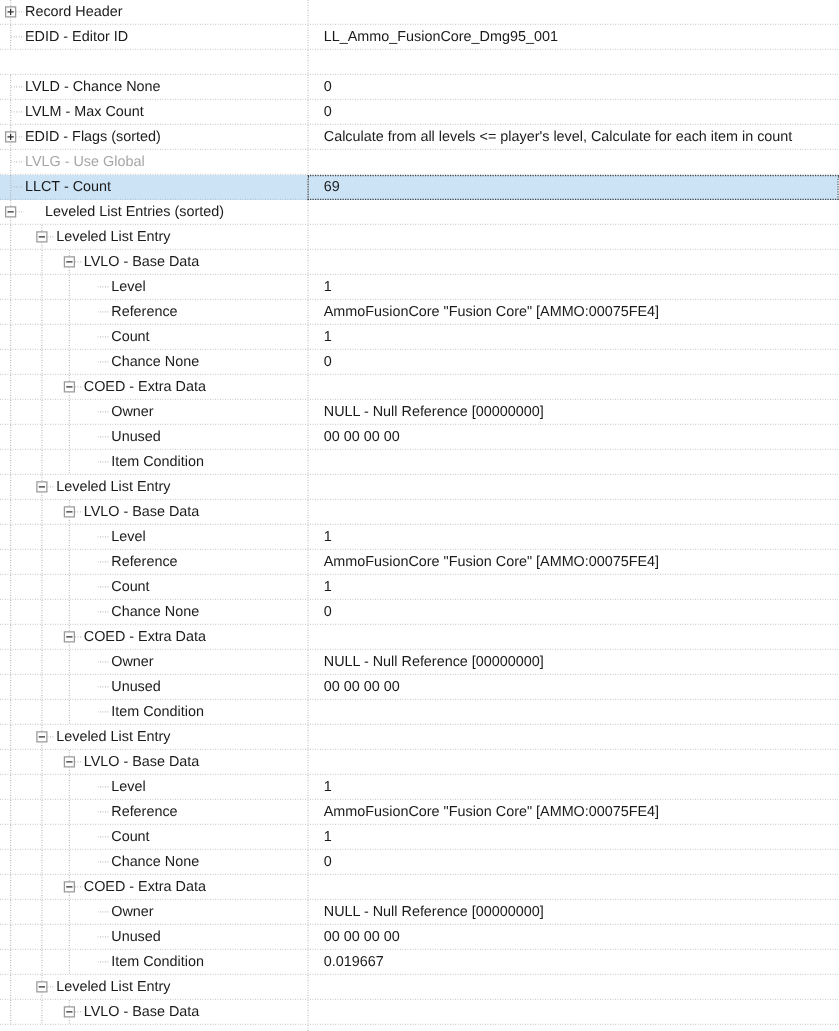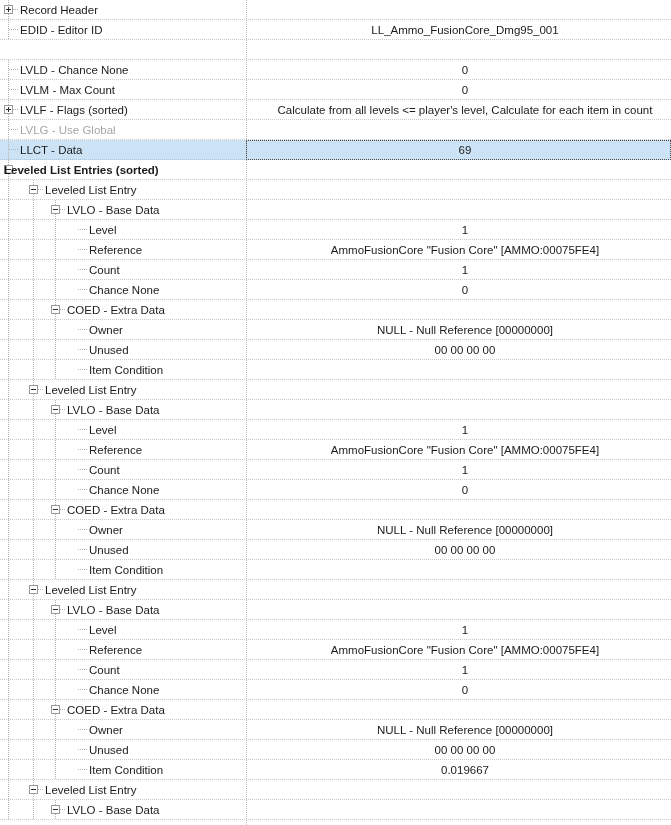--- a/index.html
+++ b/index.html
@@ -26,21 +26,20 @@
     overflow: hidden;
   }
 
   
   .row {
     position: relative;
     height: 20px;
     line-height: 20px;
     white-space: nowrap;
     background: transparent;
-    text-align: center;
   }
   
   .row::after {
     content: "";
     position: absolute;
     left: 0;
     right: 0;
     bottom: 0;
     height: 1px;
     background-image: linear-gradient(to right, #c9c9c9 1px, transparent 1px);
@@ -215,49 +214,49 @@
         <div class="value-cell"><span class="value-text">0</span></div>
       </div>
       <div class="row">
         <div class="name-cell">
           <div class="rail" style="left: 8px;"></div>
           <div class="elbow" style="left: 9px;"></div>
           <div class="expander" style="left: 4px;">
             <span class="hbar"></span>
             <span class="vbar"></span>
           </div>
-          <span class="name-text" style="left: 20px;">LVLF - Flags (sorted)</span>
+          <span class="name-text" style="left: 20px;">EDID - Flags (sorted)</span>
         </div>
         <div class="value-cell"><span class="value-text">Calculate from all levels &lt;= player's level, Calculate for each item in count</span></div>
       </div>
       <div class="row">
         <div class="name-cell">
           <div class="rail" style="left: 8px;"></div>
           <div class="elbow" style="left: 9px;"></div>
           <span class="name-text disabled" style="left: 20px;">LVLG - Use Global</span>
         </div>
         <div class="value-cell"><span class="value-text"></span></div>
       </div>
       <div class="row selected">
         <div class="name-cell">
           <div class="rail" style="left: 8px;"></div>
           <div class="elbow" style="left: 9px;"></div>
-          <span class="name-text" style="left: 20px;">LLCT - Data</span>
+          <span class="name-text" style="left: 20px;">LLCT - Count</span>
         </div>
         <div class="value-cell"><span class="value-text">69</span></div>
         <div class="focus-rect"></div>
       </div>
       <div class="row">
         <div class="name-cell">
           <div class="rail" style="left: 8px;"></div>
           <div class="elbow" style="left: 9px;"></div>
           <div class="expander minus" style="left: 4px;">
             <span class="hbar"></span>
           </div>
-          <span class="name-text" style="left: 4px; font-weight: bold;">Leveled List Entries (sorted)</span>
+          <span class="name-text" style="left: 36px;">Leveled List Entries (sorted)</span>
         </div>
         <div class="value-cell"><span class="value-text"></span></div>
       </div>
       <div class="row">
         <div class="name-cell">
           <div class="rail" style="left: 8px;"></div>
           <div class="rail" style="left: 33px;"></div>
           <div class="elbow" style="left: 34px;"></div>
           <div class="expander minus" style="left: 29px;">
             <span class="hbar"></span>

